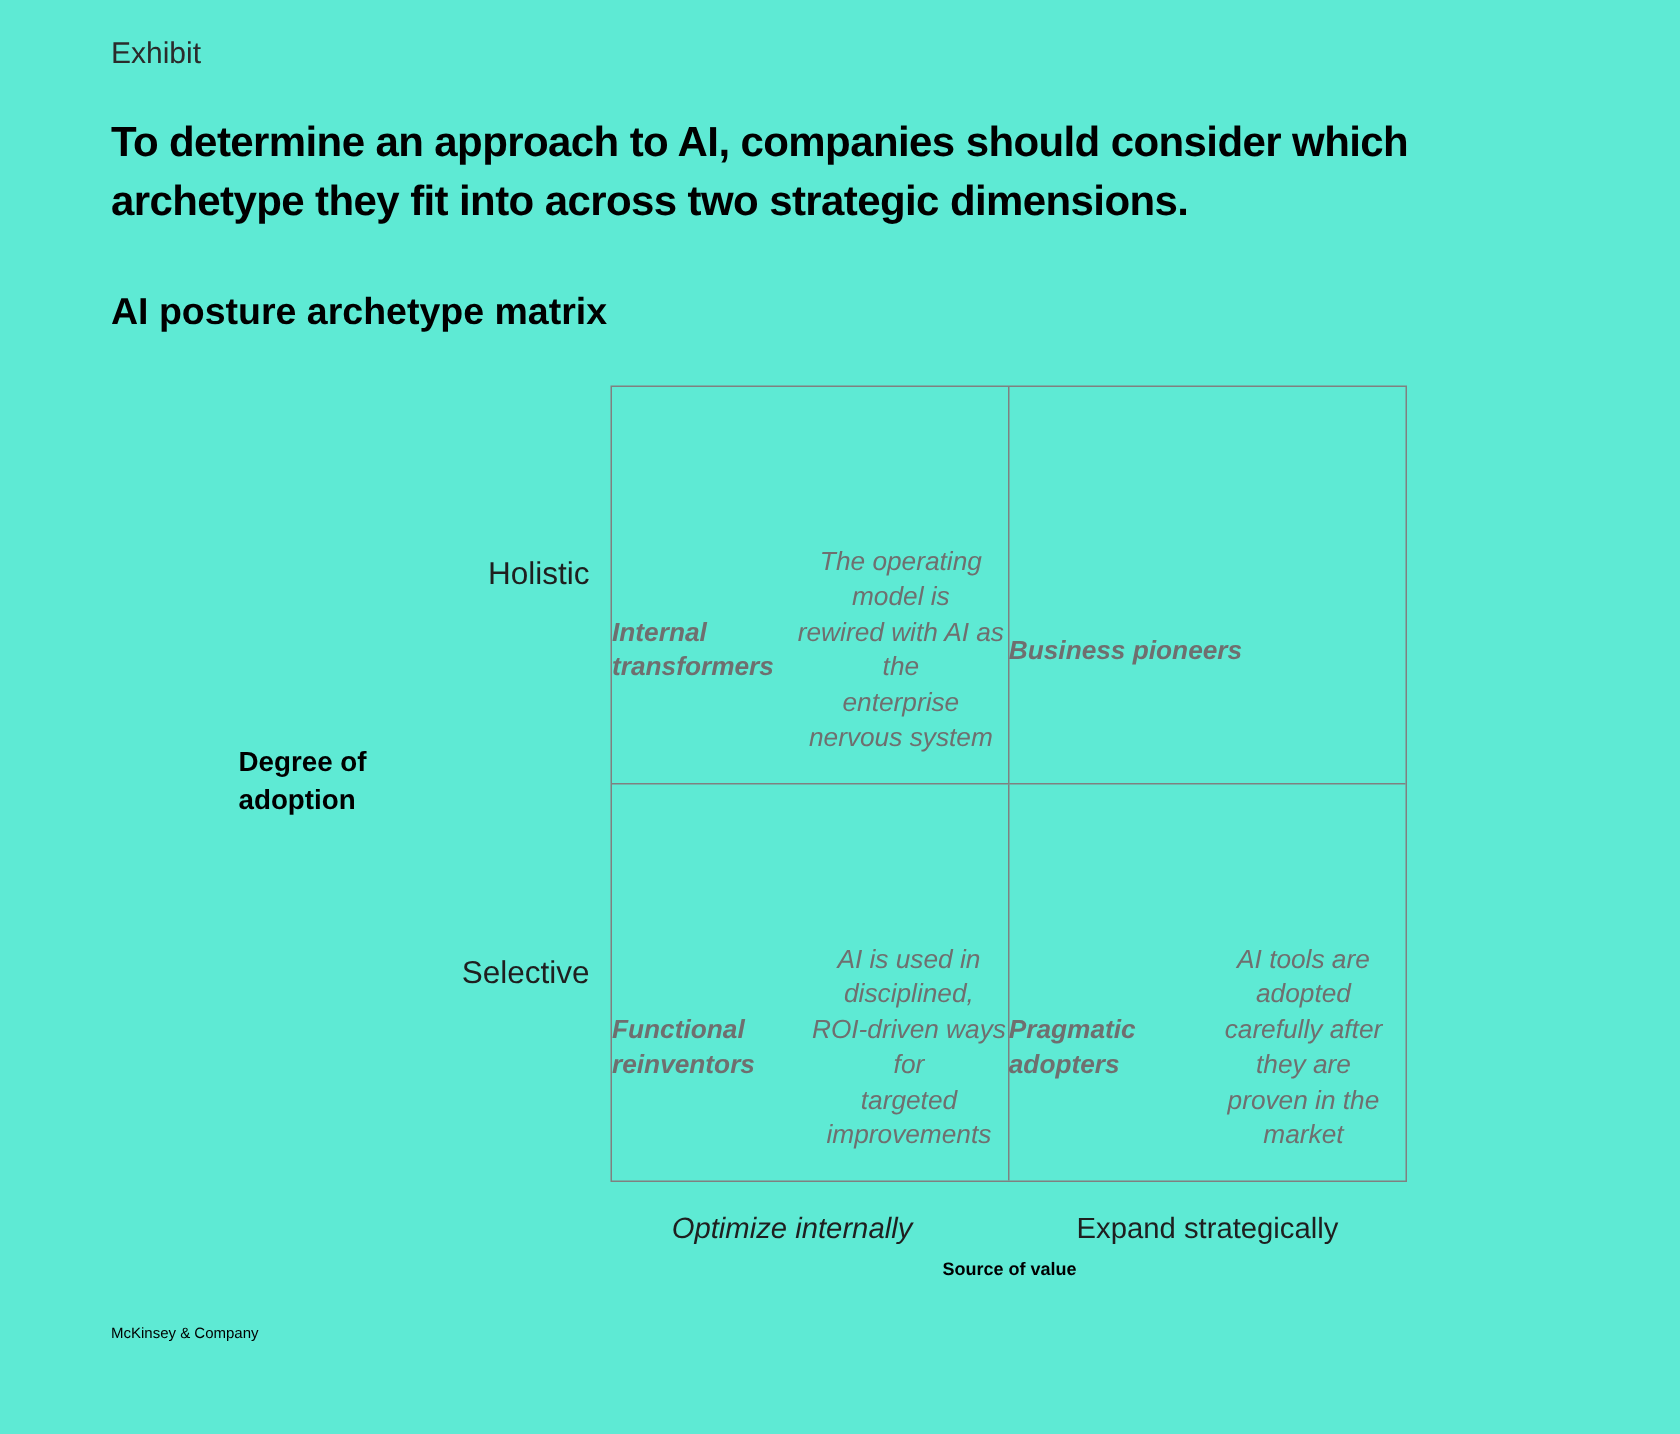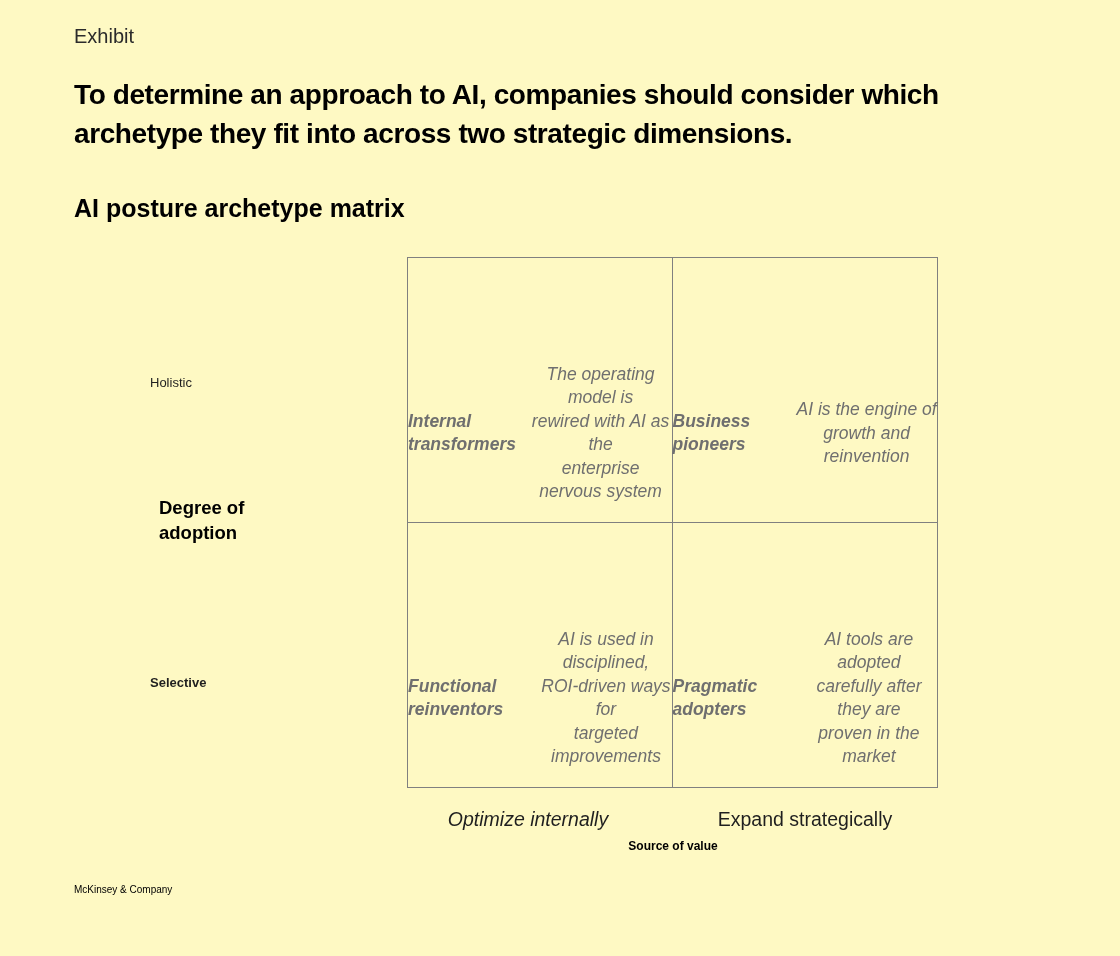--- a/index.html
+++ b/index.html
@@ -4,21 +4,21 @@
 <style>
   html, body {
     margin: 0;
     padding: 0;
     background: #ffffff;
   }
   .page {
     position: relative;
     width: 1120px;
     height: 956px;
-    background: #fef9c3;
+    background: #5eead4;
     font-family: "Liberation Sans", "DejaVu Sans", sans-serif;
     overflow: hidden;
   }
   .exhibit-label {
     position: absolute;
     left: 74px;
     top: 25px;
     font-size: 20px;
     color: #2b2b2b;
   }
@@ -89,27 +89,27 @@
     font-size: 18.5px;
     font-weight: bold;
     line-height: 25px;
     color: #000000;
     white-space: pre-line;
   }
   .y-tick {
     position: absolute;
     left: 150px;
     width: 243px;
-    text-align: left;
-    font-size: 13px;
+    text-align: right;
+    font-size: 21px;
     line-height: 24px;
     color: #1f1f1f;
   }
   .y-tick-top { top: 371px; }
-  .y-tick-bottom { top: 671px; font-weight: bold; }
+  .y-tick-bottom { top: 637px; }
   .x-tick {
     position: absolute;
     top: 807px;
     width: 266px;
     text-align: center;
     font-size: 19.5px;
     line-height: 24px;
     color: #1f1f1f;
   }
   .x-tick-left { left: 395px; font-style: italic; }
@@ -151,22 +151,20 @@
 
   <div class="matrix">
     <div class="quadrant q-tl">
       <div class="q-title">Internal transformers</div>
       <div class="q-desc">The operating model is
 rewired with AI as the
 enterprise nervous system</div>
     </div>
     <div class="quadrant q-tr">
       <div class="q-title">Business pioneers</div>
-      <div class="q-desc">AI is the engine of
-growth and reinvention</div>
     </div>
     <div class="quadrant q-bl">
       <div class="q-title">Functional reinventors</div>
       <div class="q-desc">AI is used in disciplined,
 ROI-driven ways for
 targeted improvements</div>
     </div>
     <div class="quadrant q-br">
       <div class="q-title">Pragmatic adopters</div>
       <div class="q-desc">AI tools are adopted

